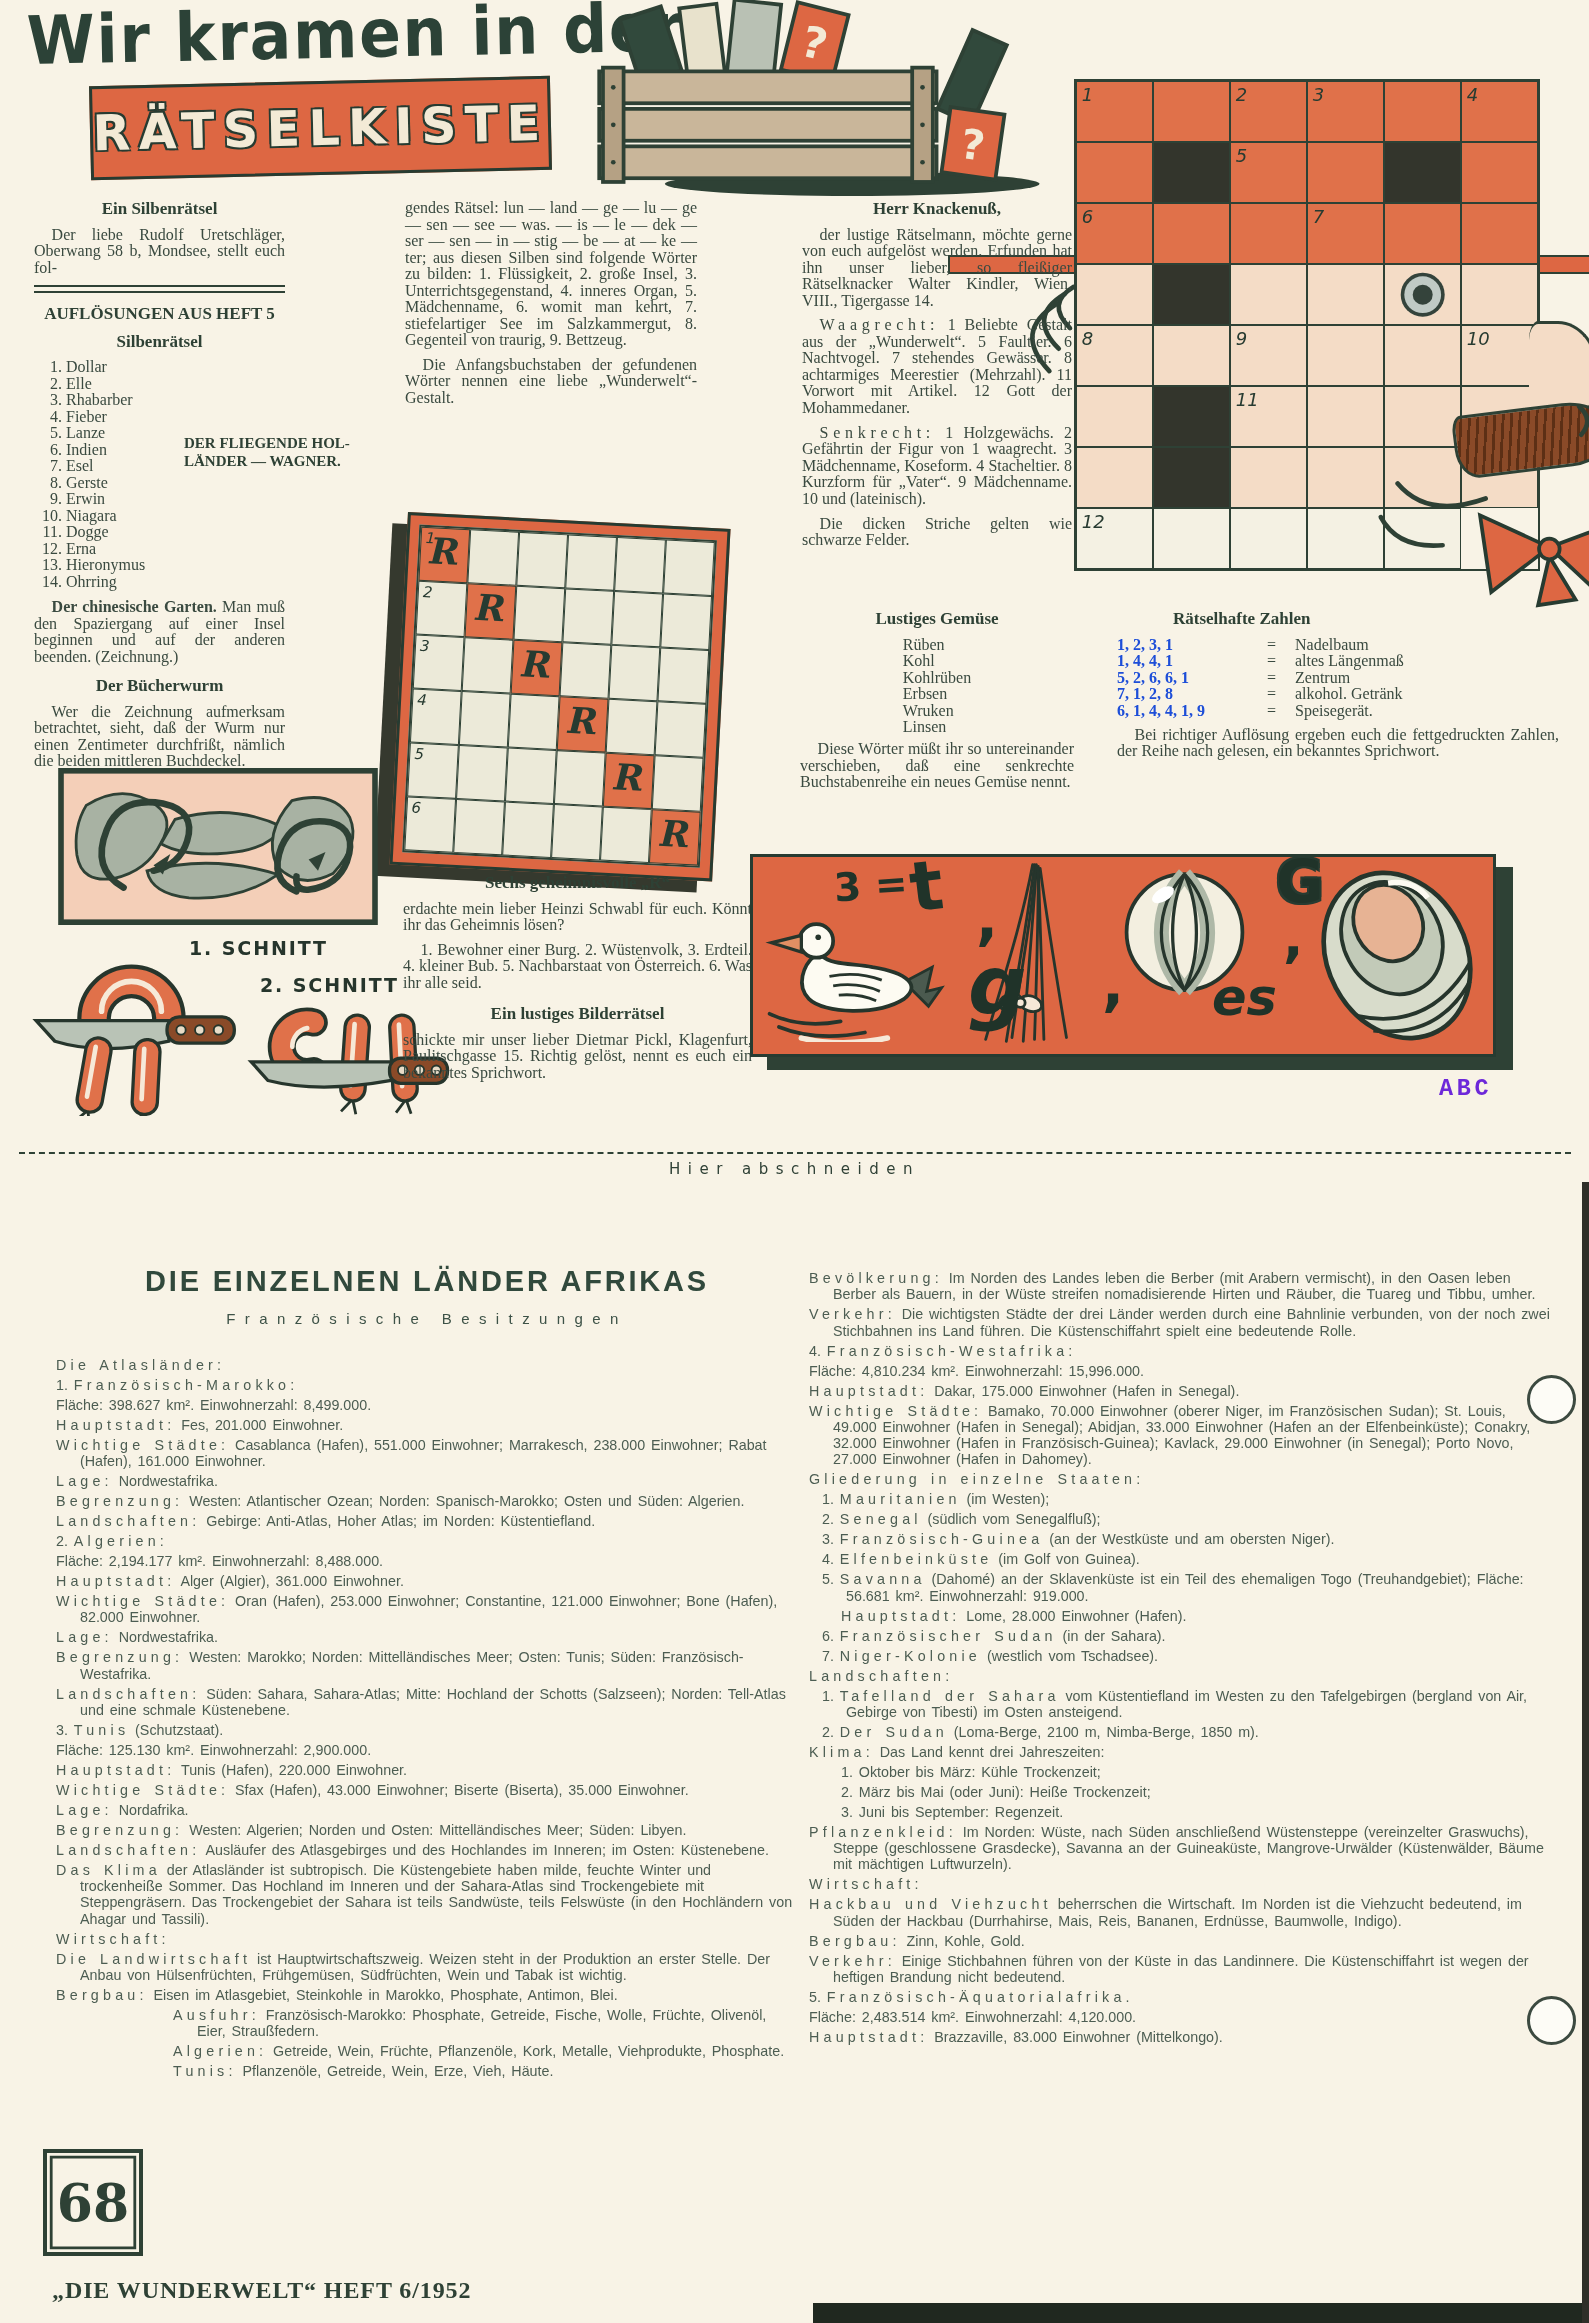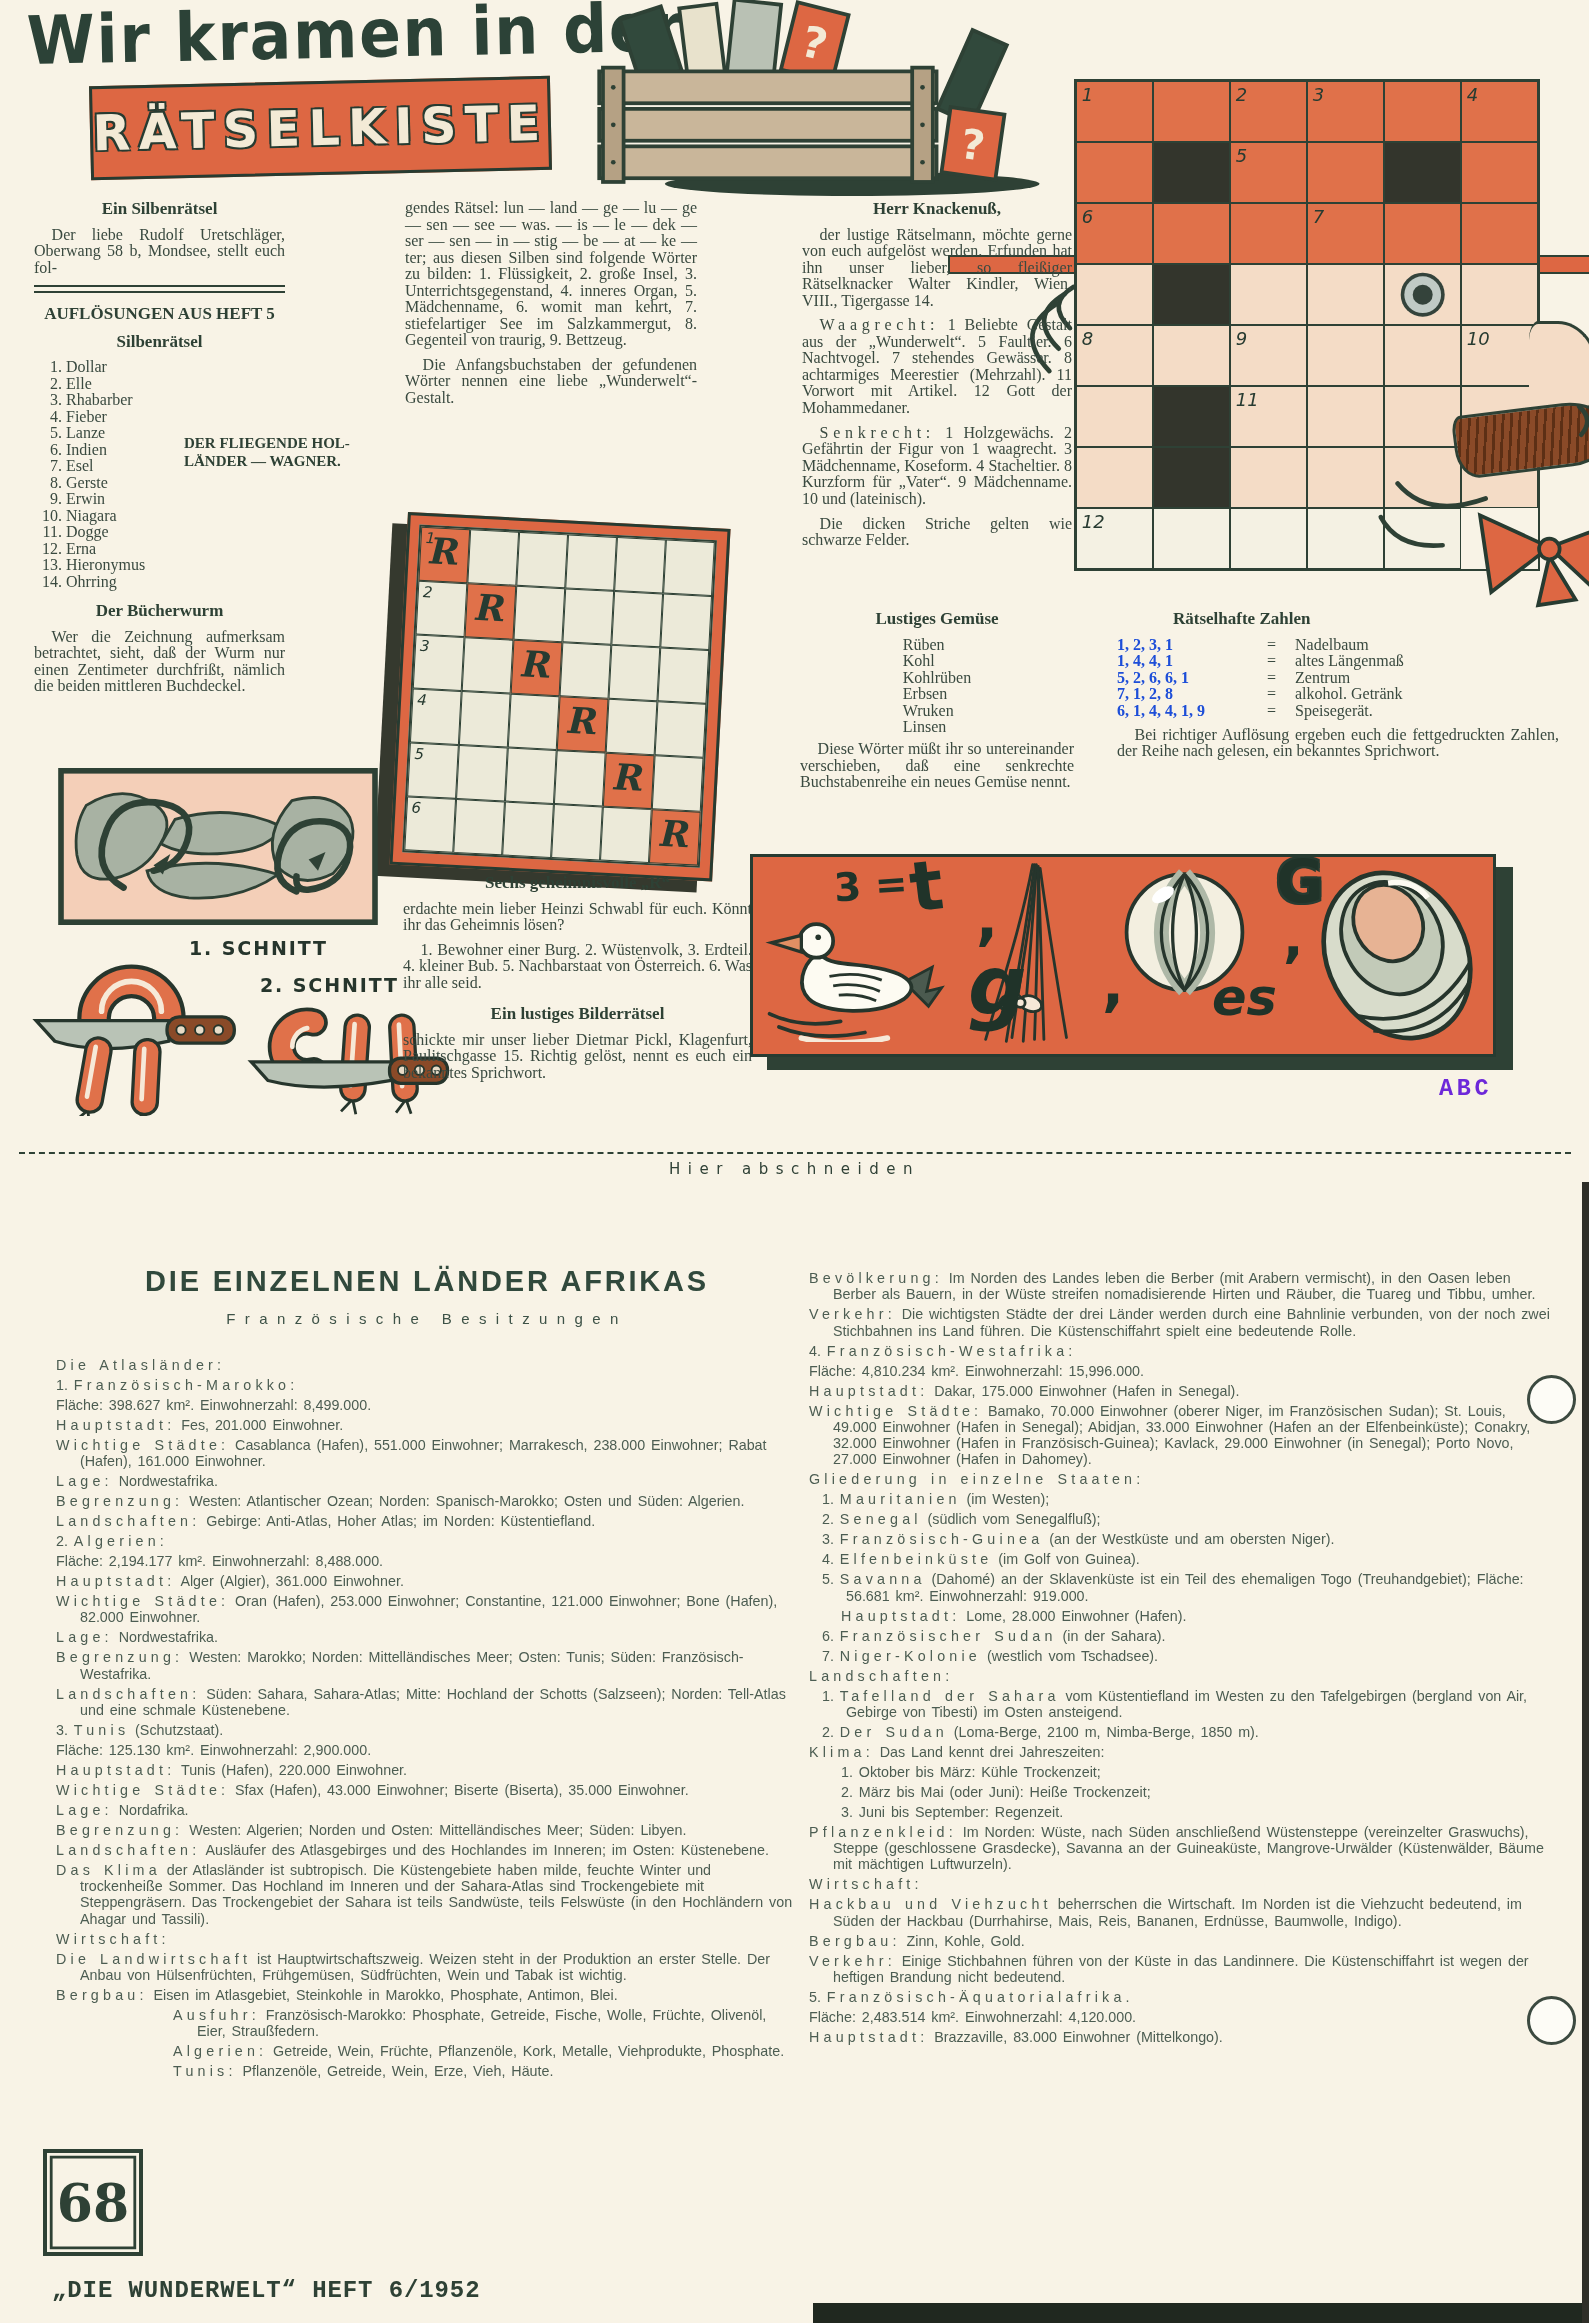--- a/index.html
+++ b/index.html
@@ -102,21 +102,21 @@
   .al{font-family:"Liberation Sans",sans-serif;font-size:14.3px;line-height:16.3px;color:#4c5d52;
     margin-bottom:3.7px;padding-left:24px;text-indent:-24px;word-spacing:1.9px}
   .al.i1{padding-left:37px}
   .al.i2{padding-left:56px}
   .al.i3{padding-left:141px}
   .ah{letter-spacing:4.2px}
   
   #pagebox{left:43px;top:2149px;width:92px;height:99px;border:4.7px solid #2e4135;
     box-shadow:inset 0 0 0 2.8px #f8f3e6,inset 0 0 0 5.6px #2e4135;display:flex;align-items:center;
     justify-content:center;font-family:"DejaVu Serif",serif;font-weight:bold;font-size:52px;color:#2e4135}
-  #footer{left:52px;top:2277px;font-family:Liberation Mono, monospace;font-weight:bold;
+  #footer{left:52px;top:2277px;font-family:Liberation Serif, serif;font-weight:bold;
     font-size:24px;letter-spacing:0.9px;color:#2e4135}
   .punch{width:43px;height:43px;border-radius:50%;border:3.7px solid #3c4a40;background:#fdfcf6}
   #bottombar{left:813px;top:2303px;width:776px;height:20.6px;background:#20281f}
   #edgeline{left:1582px;top:1182px;width:7.5px;height:1141px;background:#2f2f28}
 </style>
 </head>
 <body>
 
 <div class="abs" id="masthead-title">Wir kramen in der</div>
 <div class="abs" id="banner">
@@ -267,20 +267,21 @@
       <div class="sli"><span class="num">6.</span><span> Indien</span></div>
       <div class="sli"><span class="num">7.</span><span> Esel</span></div>
       <div class="sli"><span class="num">8.</span><span> Gerste</span></div>
       <div class="sli"><span class="num">9.</span><span> Erwin</span></div>
       <div class="sli"><span class="num">10.</span><span> Niagara</span></div>
       <div class="sli"><span class="num">11.</span><span> Dogge</span></div>
       <div class="sli"><span class="num">12.</span><span> Erna</span></div>
       <div class="sli"><span class="num">13.</span><span> Hieronymus</span></div>
       <div class="sli"><span class="num">14.</span><span> Ohrring</span></div>
     </div>
+  <p class="ind"><b>Der chinesische Garten.</b> <span>Man muß den Spaziergang auf einer Insel beginnen und auf der anderen beenden. (Zeichnung.)</span></p>
   <h3 class="pzh" style="margin-top:11.2px">Der Bücherwurm</h3>
   <p class="ind">Wer die Zeichnung aufmerksam betrachtet, sieht, daß der Wurm nur einen Zentimeter durchfrißt, nämlich die beiden mittleren Buchdeckel.</p>
 </div>
 <div class="abs" id="fliegende-note">
   <div>DER FLIEGENDE HOL-</div>
   <div>LÄNDER — WAGNER.</div>
 </div>
 
 <div class="abs pcol" id="col2">
   <p>gendes Rätsel: lun — land — ge — lu — ge — sen — see — was. — is — le — dek — ser — sen — in — stig — be — at — ke — ter; aus diesen Silben sind folgende Wörter zu bilden: 1. Flüssigkeit, 2. große Insel, 3. Unterrichtsgegenstand, 4. inneres Organ, 5. Mädchenname, 6. womit man kehrt, 7. stiefelartiger See im Salzkammergut, 8. Gegenteil von traurig, 9. Bettzeug.</p>

